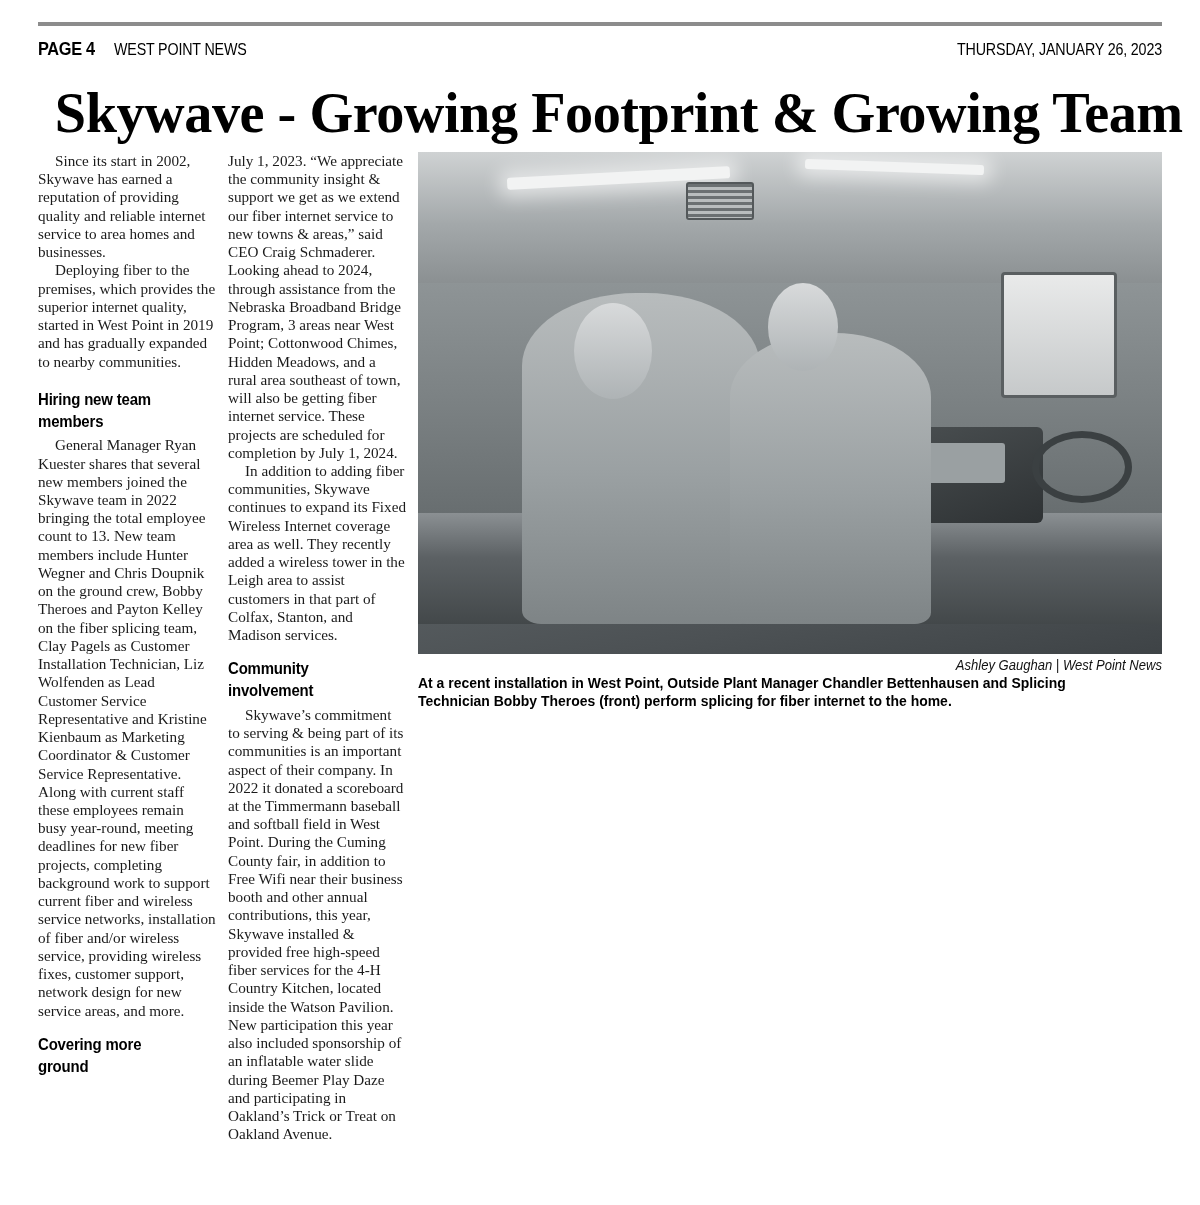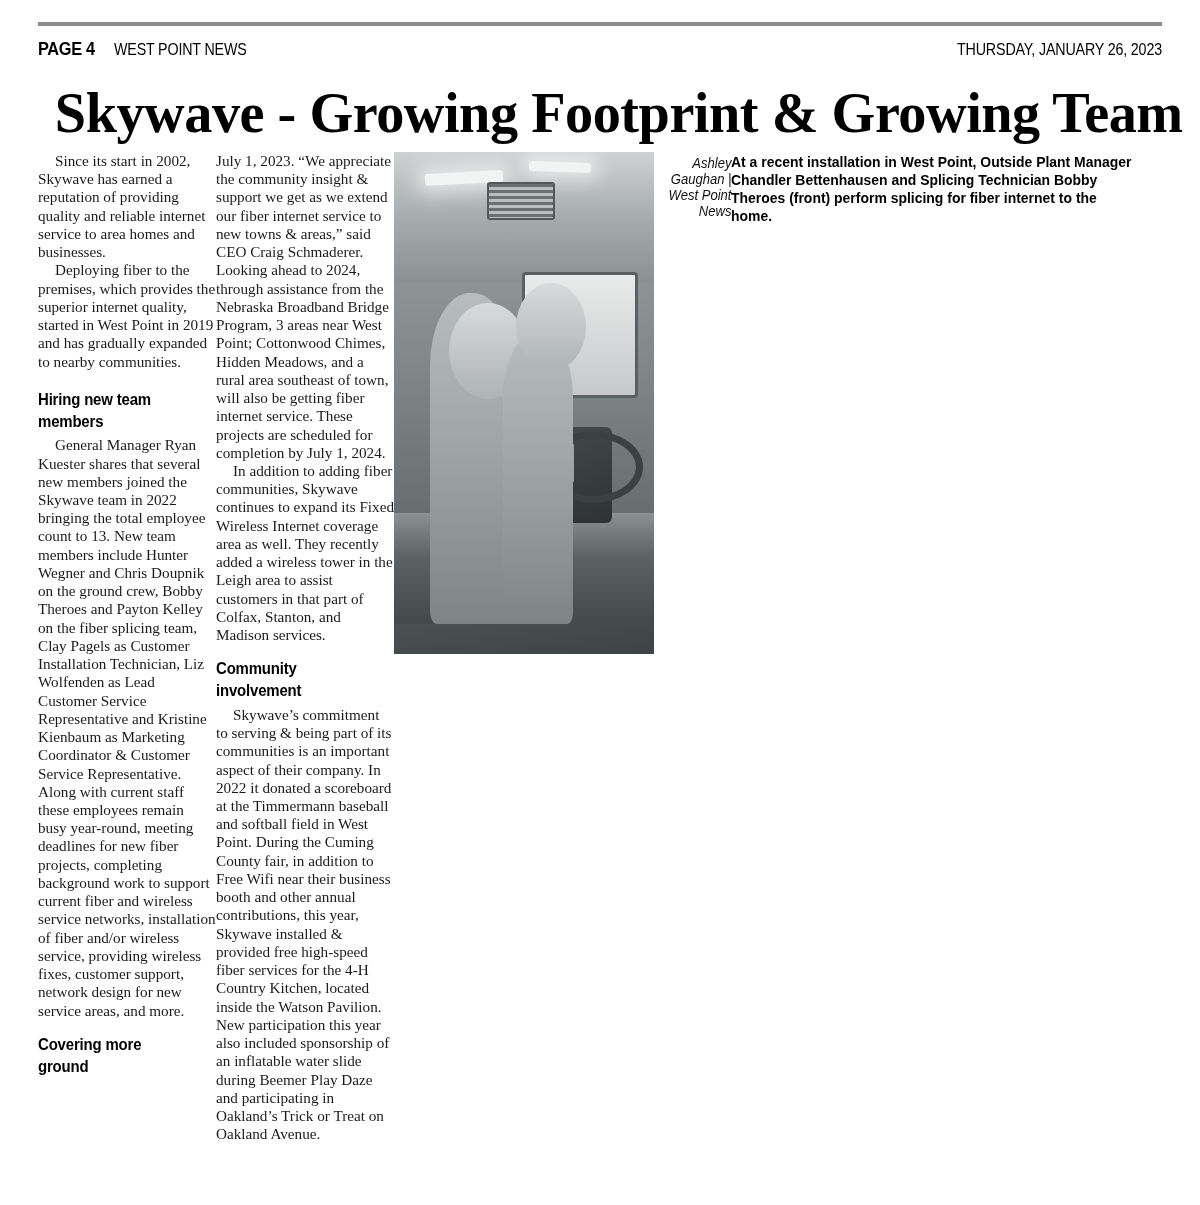--- a/index.html
+++ b/index.html
@@ -78,20 +78,21 @@
     transform: scaleX(0.97);
     margin-top: 16px;
     margin-bottom: 6px;
     color: #000;
     white-space: nowrap;
   }
 
   
   .upper {
     display: flex;
+    gap: 12px;
     margin-top: 10px;
   }
   .col {
     width: 178px;
     flex: 0 0 178px;
   }
   .col p, .lowercol p {
     margin: 0;
     font-size: 15.2px;
     line-height: 1.2;
@@ -112,21 +113,21 @@
     transform-origin: left center;
     letter-spacing: -0.2px;
     color: #000;
   }
   .subhead.first { margin-top: 18px; }
 
   
   .photo-wrap {
     flex: 1 1 auto;
     display: flex;
-    flex-direction: row;
+    flex-direction: column;
   }
   .photo {
     position: relative;
     width: 100%;
     height: 502px;
     background: linear-gradient(170deg,#9aa0a3 0%,#7f8588 18%,#6f7578 40%,#5d6366 62%,#4c5154 85%,#3e4346 100%);
     overflow: hidden;
   }
   .photo .ceiling {
     position: absolute; left: 0; right: 0; top: 0; height: 26%;

